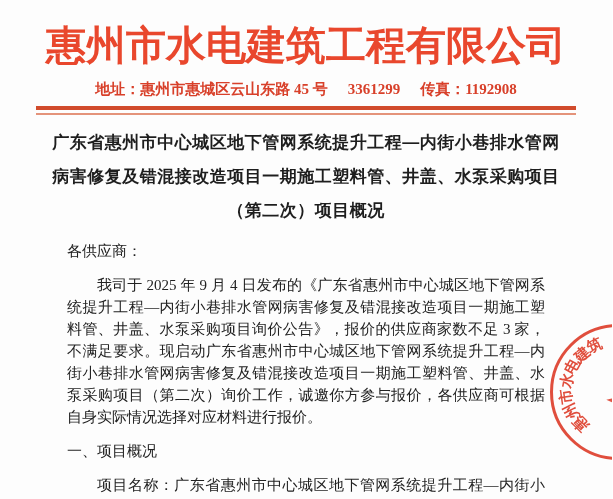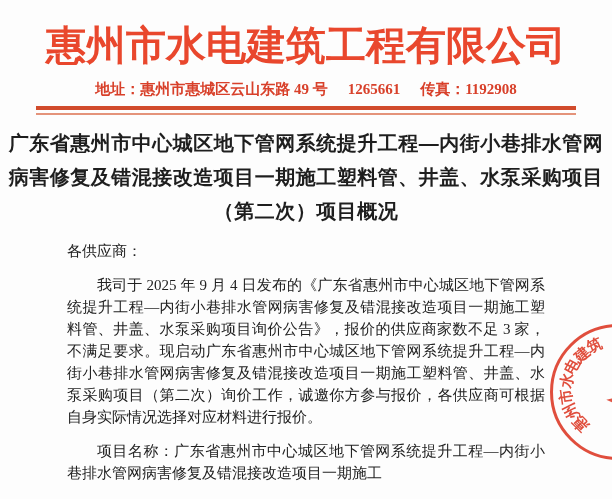--- a/index.html
+++ b/index.html
@@ -42,21 +42,21 @@
     width:540px;height:2px;
     margin:0 auto;
     background:#e4937a;
   }
   
   .doc-title{
     margin-top:11px;
     text-align:center;
     font-family:"Liberation Sans","DejaVu Sans",sans-serif;
     font-weight:bold;
-    font-size:20px;
+    font-size:17px;
     line-height:34px;
     color:#1e1e1e;
     letter-spacing:0.5px;
   }
   
   .doc-body{
     margin:5px 55px 0 55px;
     font-size:15px;
     line-height:22px;
     text-align:justify;
@@ -94,37 +94,38 @@
   }
 </style>
 </head>
 <body>
 
 <div class="page">
 
   <div class="letterhead">
     <div class="company-name">惠州市水电建筑工程有限公司</div>
     <div class="contact-line">
-      <span>地址：惠州市惠城区云山东路 49 号</span>
-      <span>1265661</span>
+      <span>地址：惠州市惠城区云山东路 45 号</span>
+      <span>3361299</span>
       <span>传真：1192908</span>
     </div>
     <div class="rule-thick"></div>
     <div class="rule-thin"></div>
   </div>
 
   <div class="doc-title">
     <div>广东省惠州市中心城区地下管网系统提升工程—内街小巷排水管网</div>
     <div>病害修复及错混接改造项目一期施工塑料管、井盖、水泵采购项目</div>
     <div>（第二次）项目概况</div>
   </div>
 
   <div class="doc-body">
     <p class="salutation">各供应商：</p>
     <p class="indent">我司于 2025 年 9 月 4 日发布的《广东省惠州市中心城区地下管网系统提升工程—内街小巷排水管网病害修复及错混接改造项目一期施工塑料管、井盖、水泵采购项目询价公告》，报价的供应商家数不足 3 家，不满足要求。现启动广东省惠州市中心城区地下管网系统提升工程—内街小巷排水管网病害修复及错混接改造项目一期施工塑料管、井盖、水泵采购项目（第二次）询价工作，诚邀你方参与报价，各供应商可根据自身实际情况选择对应材料进行报价。</p>
+    <p class="heading">一、项目概况</p>
     <p class="indent">项目名称：广东省惠州市中心城区地下管网系统提升工程—内街小巷排水管网病害修复及错混接改造项目一期施工</p>
     <p class="indent">项目地点：惠州市惠城区</p>
     <p class="indent">项目概况：本次询价的材料有塑料管、井盖、水泵等。</p>
   </div>
 
   <div class="stamp">
     <div class="stamp-ring"></div>
     <div class="stamp-star">★</div>
     <div id="stamp-chars">
         <span class="stamp-char" style="left: 573.059px; top: 413.941px; transform: rotate(225deg);">惠</span>

